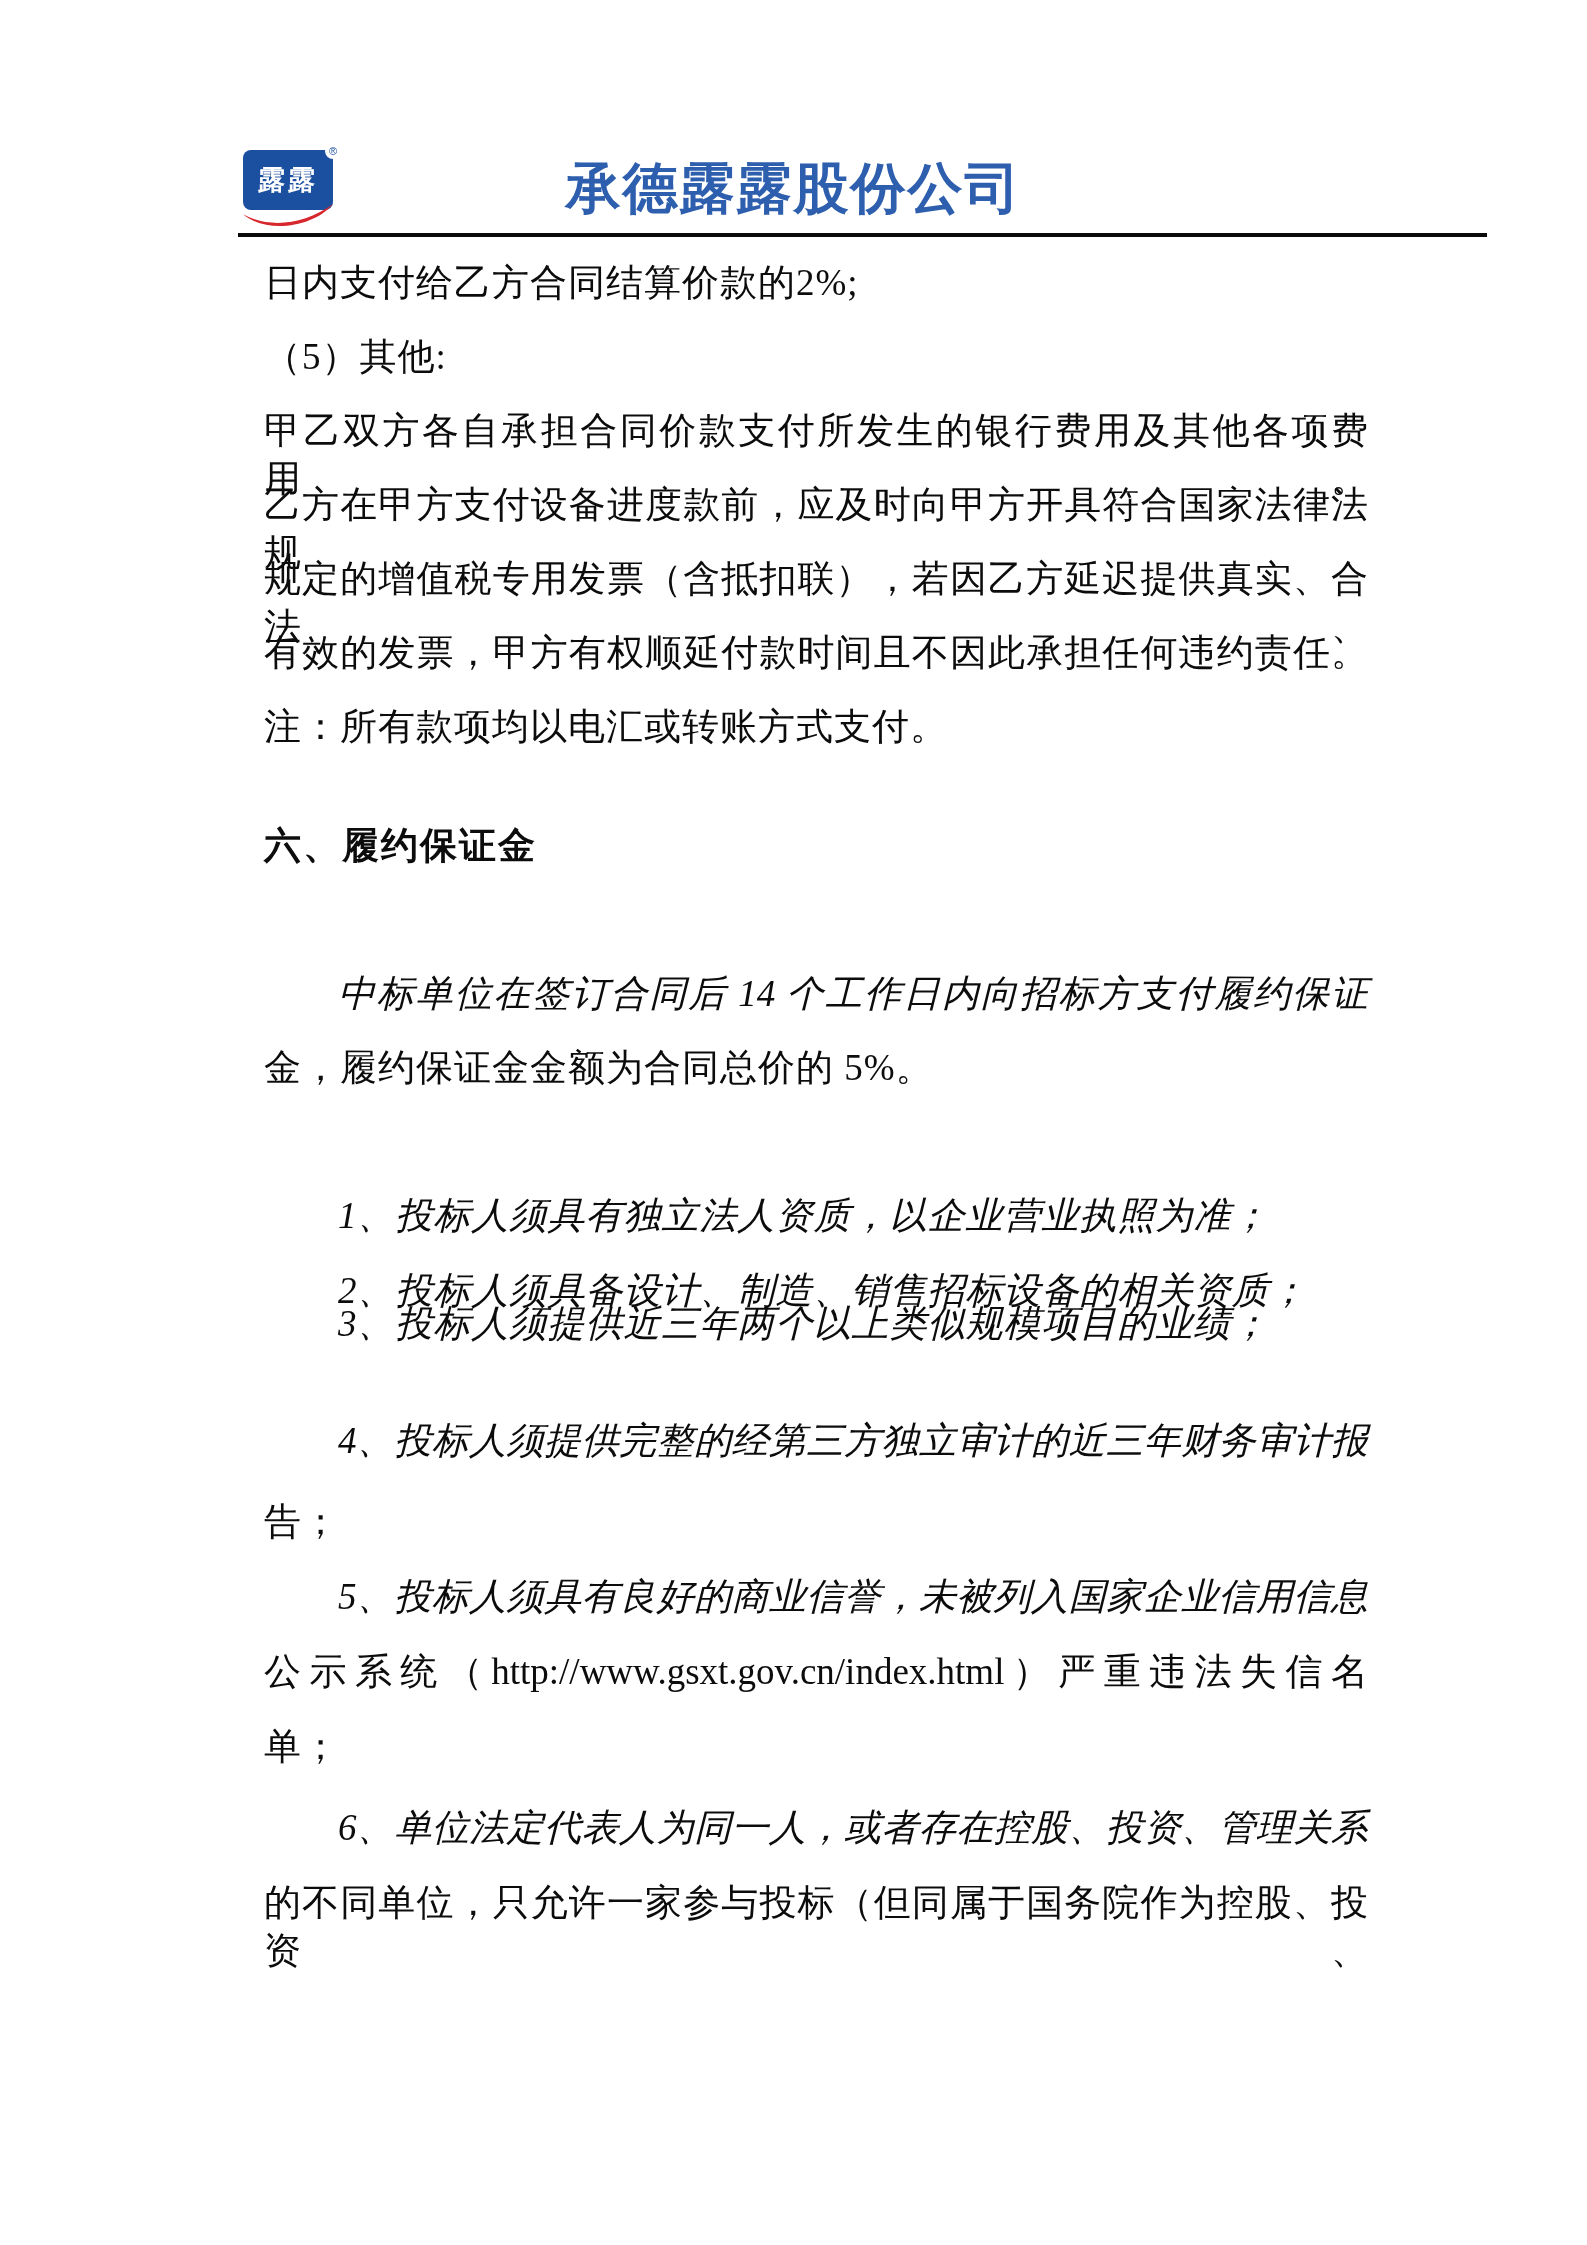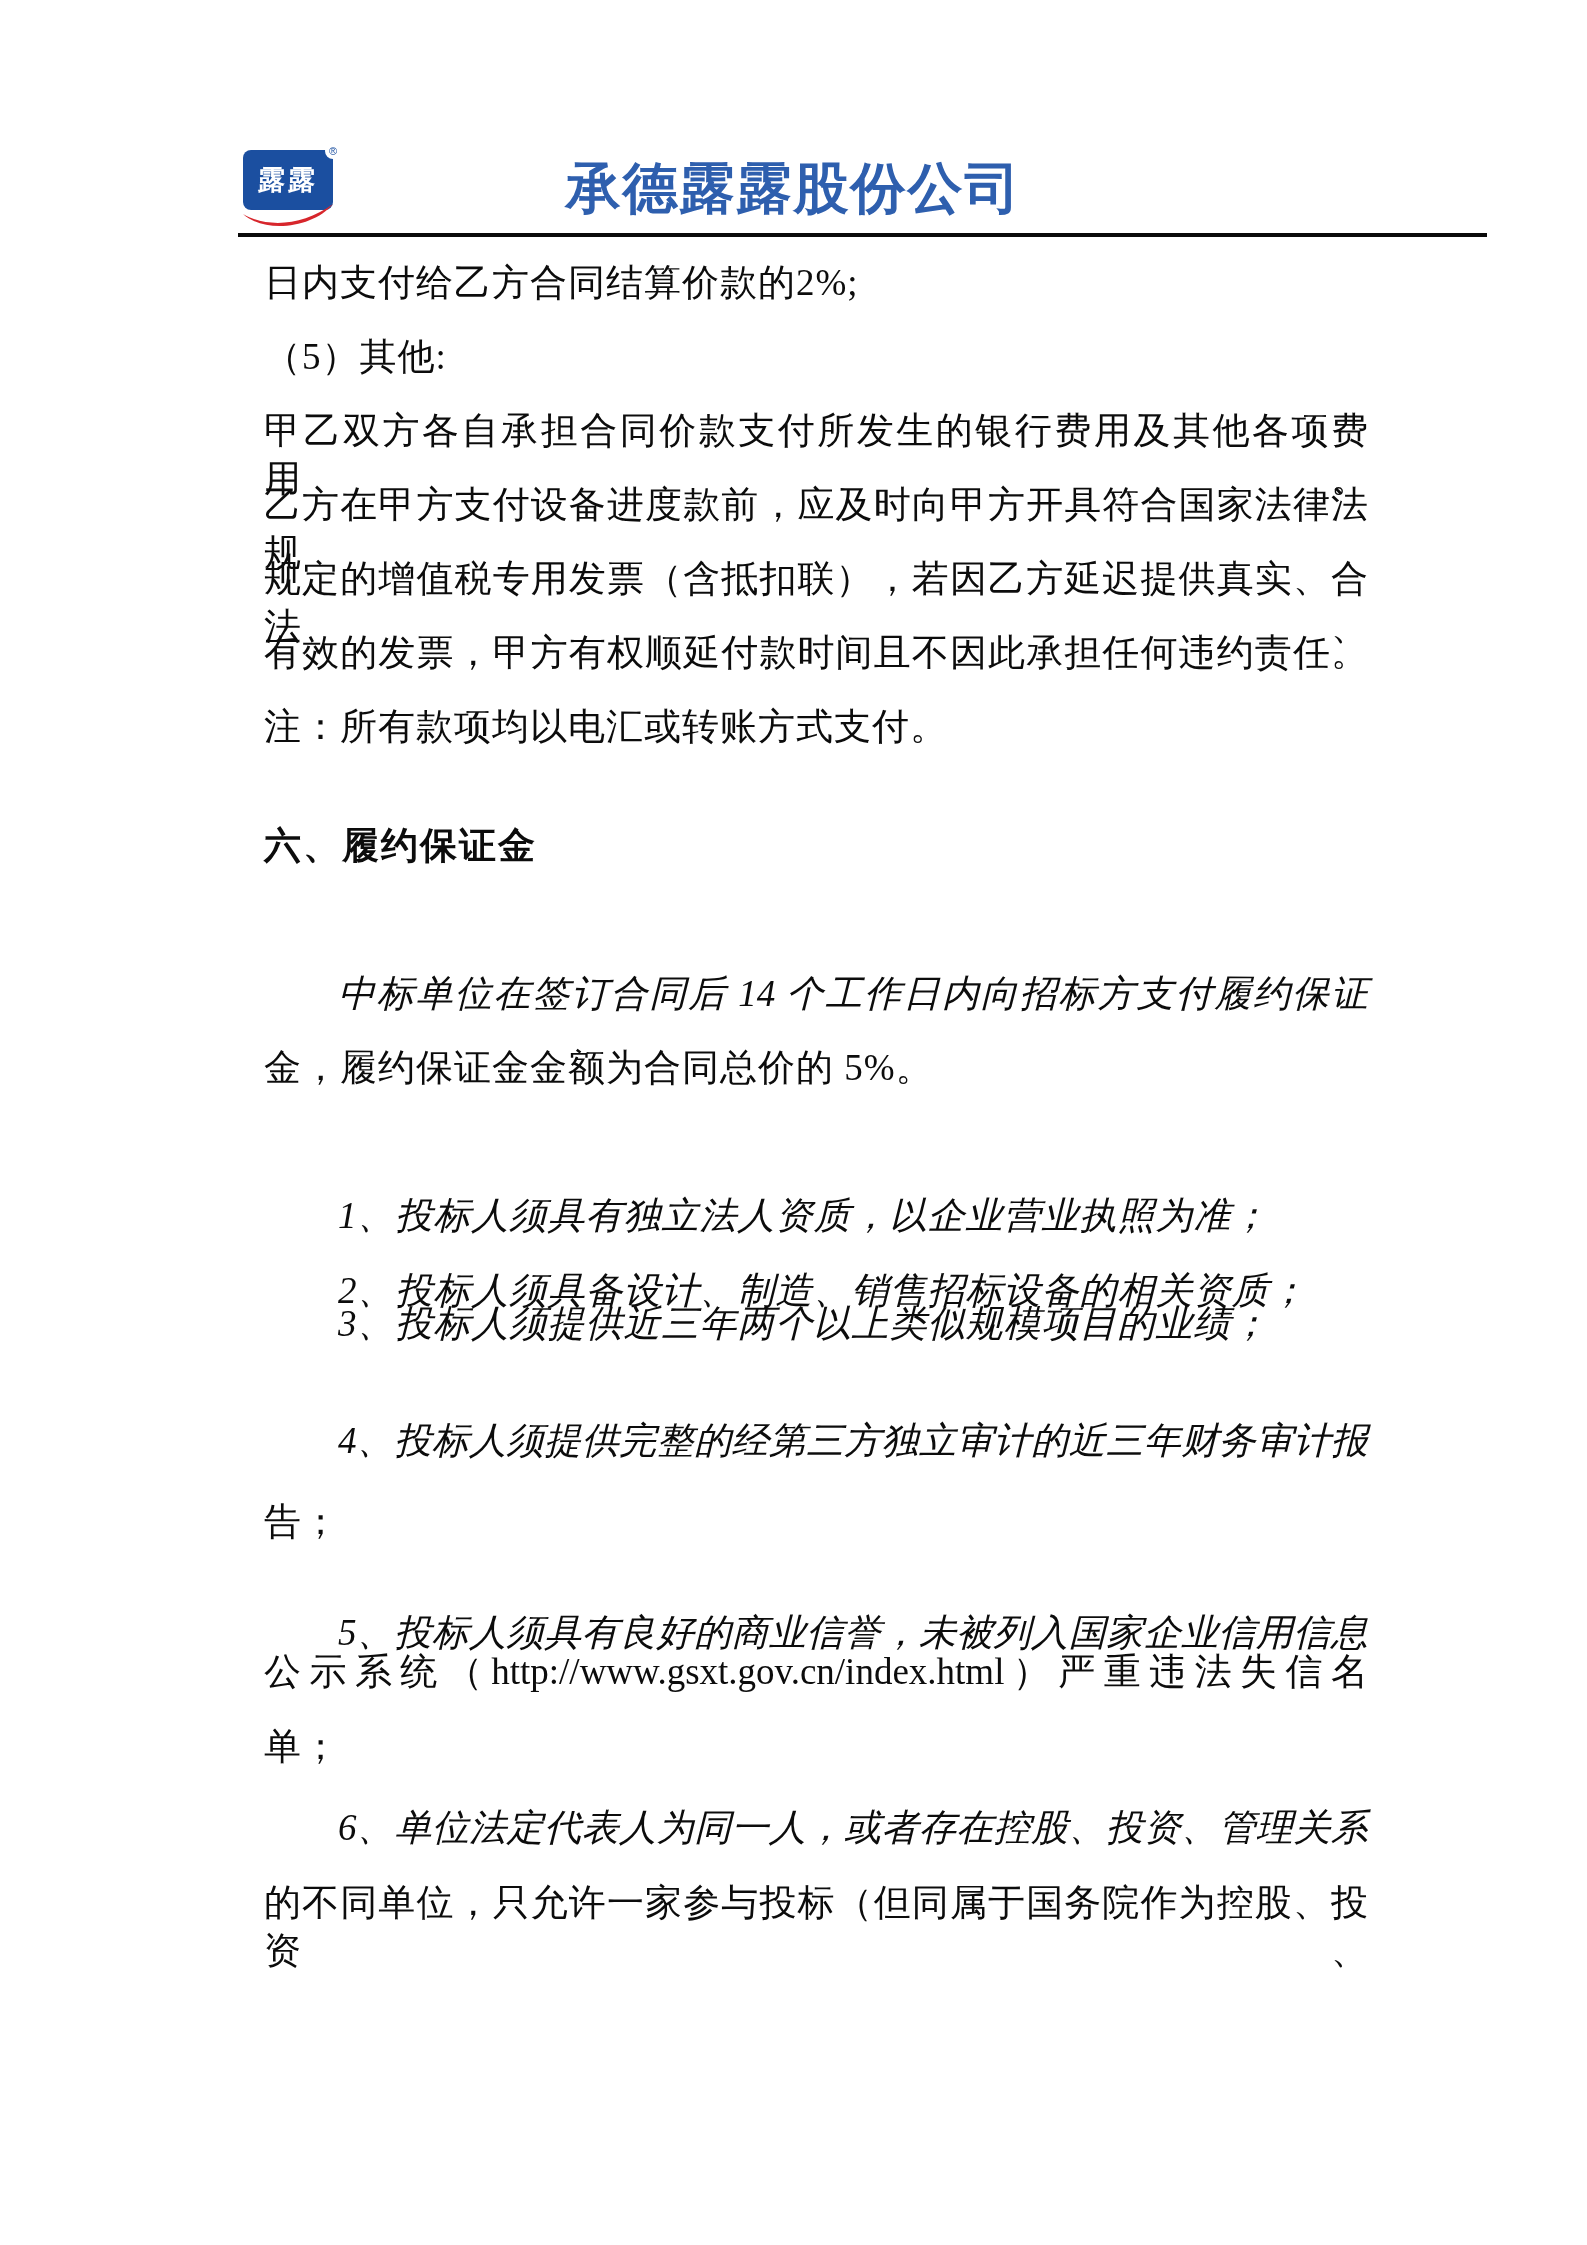--- a/index.html
+++ b/index.html
@@ -90,19 +90,19 @@
 
   <div class="line heading" style="top:822px">六、履约保证金</div>
   <div class="line indent jfull" style="top:970px">中标单位在签订合同后 14 个工作日内向招标方支付履约保证</div>
   <div class="line" style="top:1044px">金，履约保证金金额为合同总价的 5%。</div>
 
   <div class="line indent" style="top:1192px">1、投标人须具有独立法人资质，以企业营业执照为准；</div>
   <div class="line indent" style="top:1267px">2、投标人须具备设计、制造、销售招标设备的相关资质；</div>
   <div class="line indent" style="top:1300px">3、投标人须提供近三年两个以上类似规模项目的业绩；</div>
   <div class="line indent jfull" style="top:1417px">4、投标人须提供完整的经第三方独立审计的近三年财务审计报</div>
   <div class="line" style="top:1498px">告；</div>
-  <div class="line indent jfull" style="top:1609px">5、投标人须具有良好的商业信誉，未被列入国家企业信用信息</div>
+  <div class="line indent jfull" style="top:1573px">5、投标人须具有良好的商业信誉，未被列入国家企业信用信息</div>
   <div class="line jfull" style="top:1648px">公示系统（http://www.gsxt.gov.cn/index.html）严重违法失信名</div>
   <div class="line" style="top:1723px">单；</div>
   <div class="line indent jfull" style="top:1804px">6、单位法定代表人为同一人，或者存在控股、投资、管理关系</div>
   <div class="line jfull" style="top:1879px">的不同单位，只允许一家参与投标（但同属于国务院作为控股、投资、</div>
 
 </div>
 
 </body></html>

